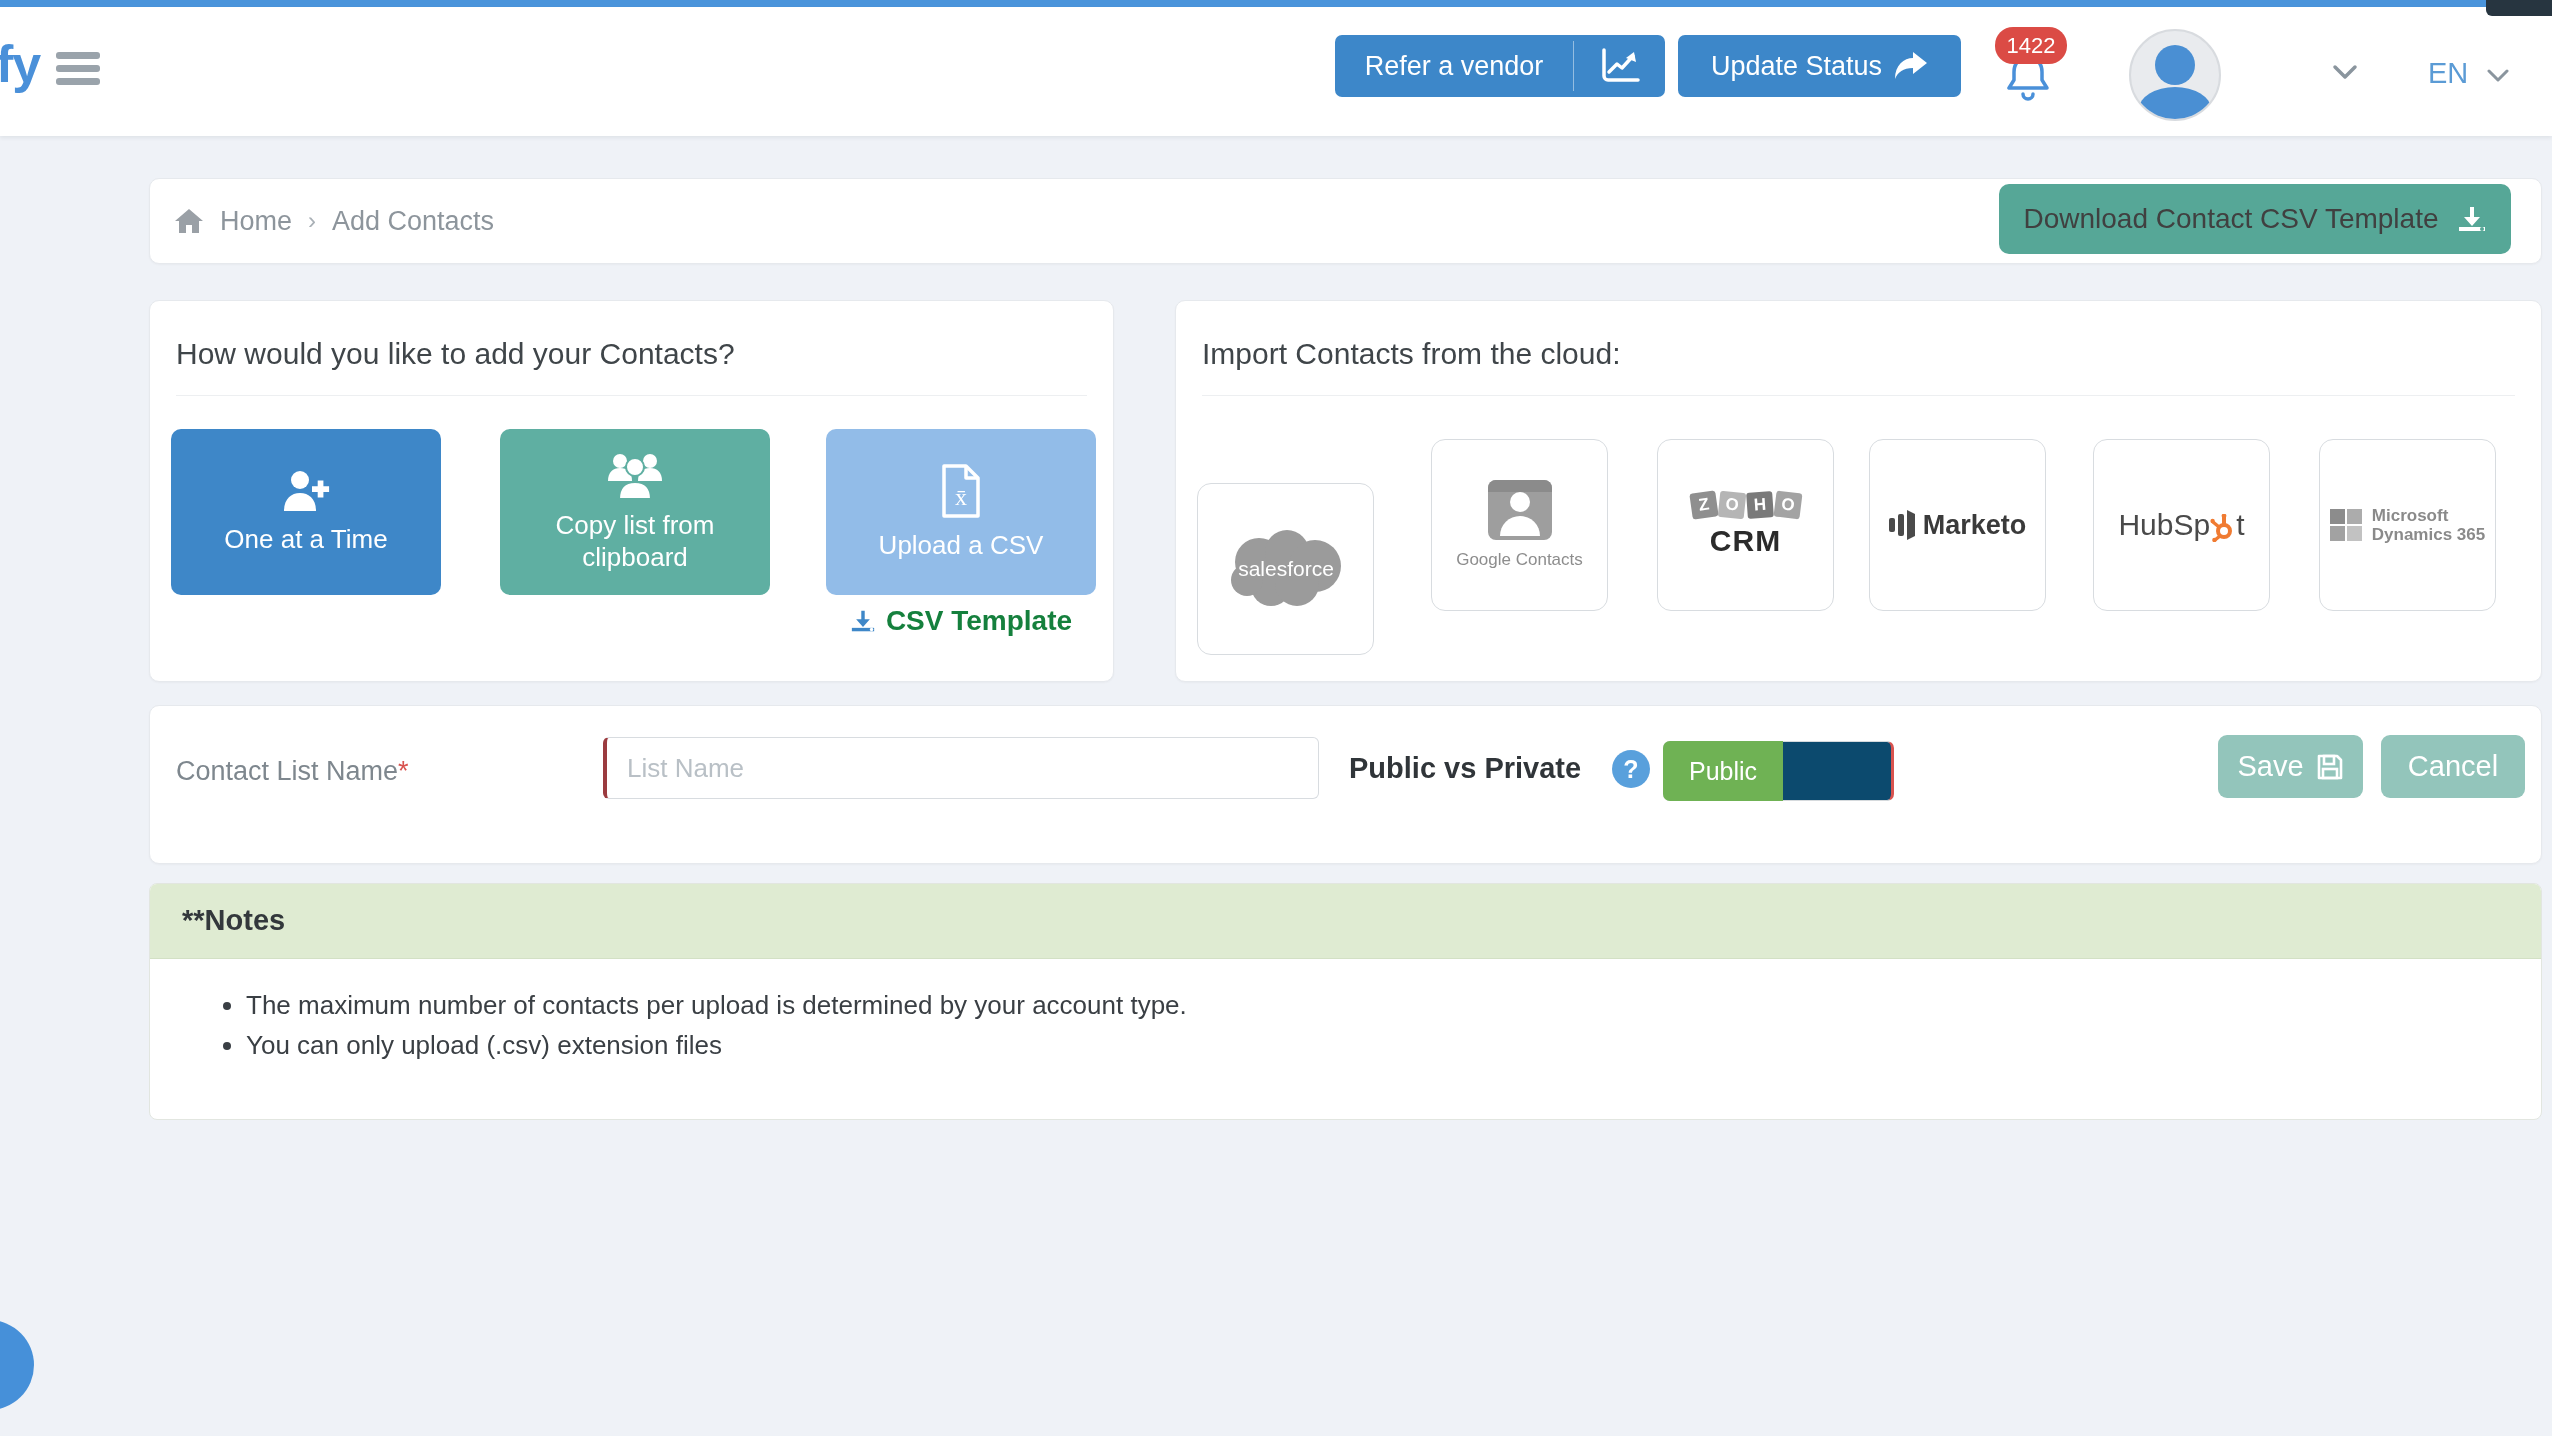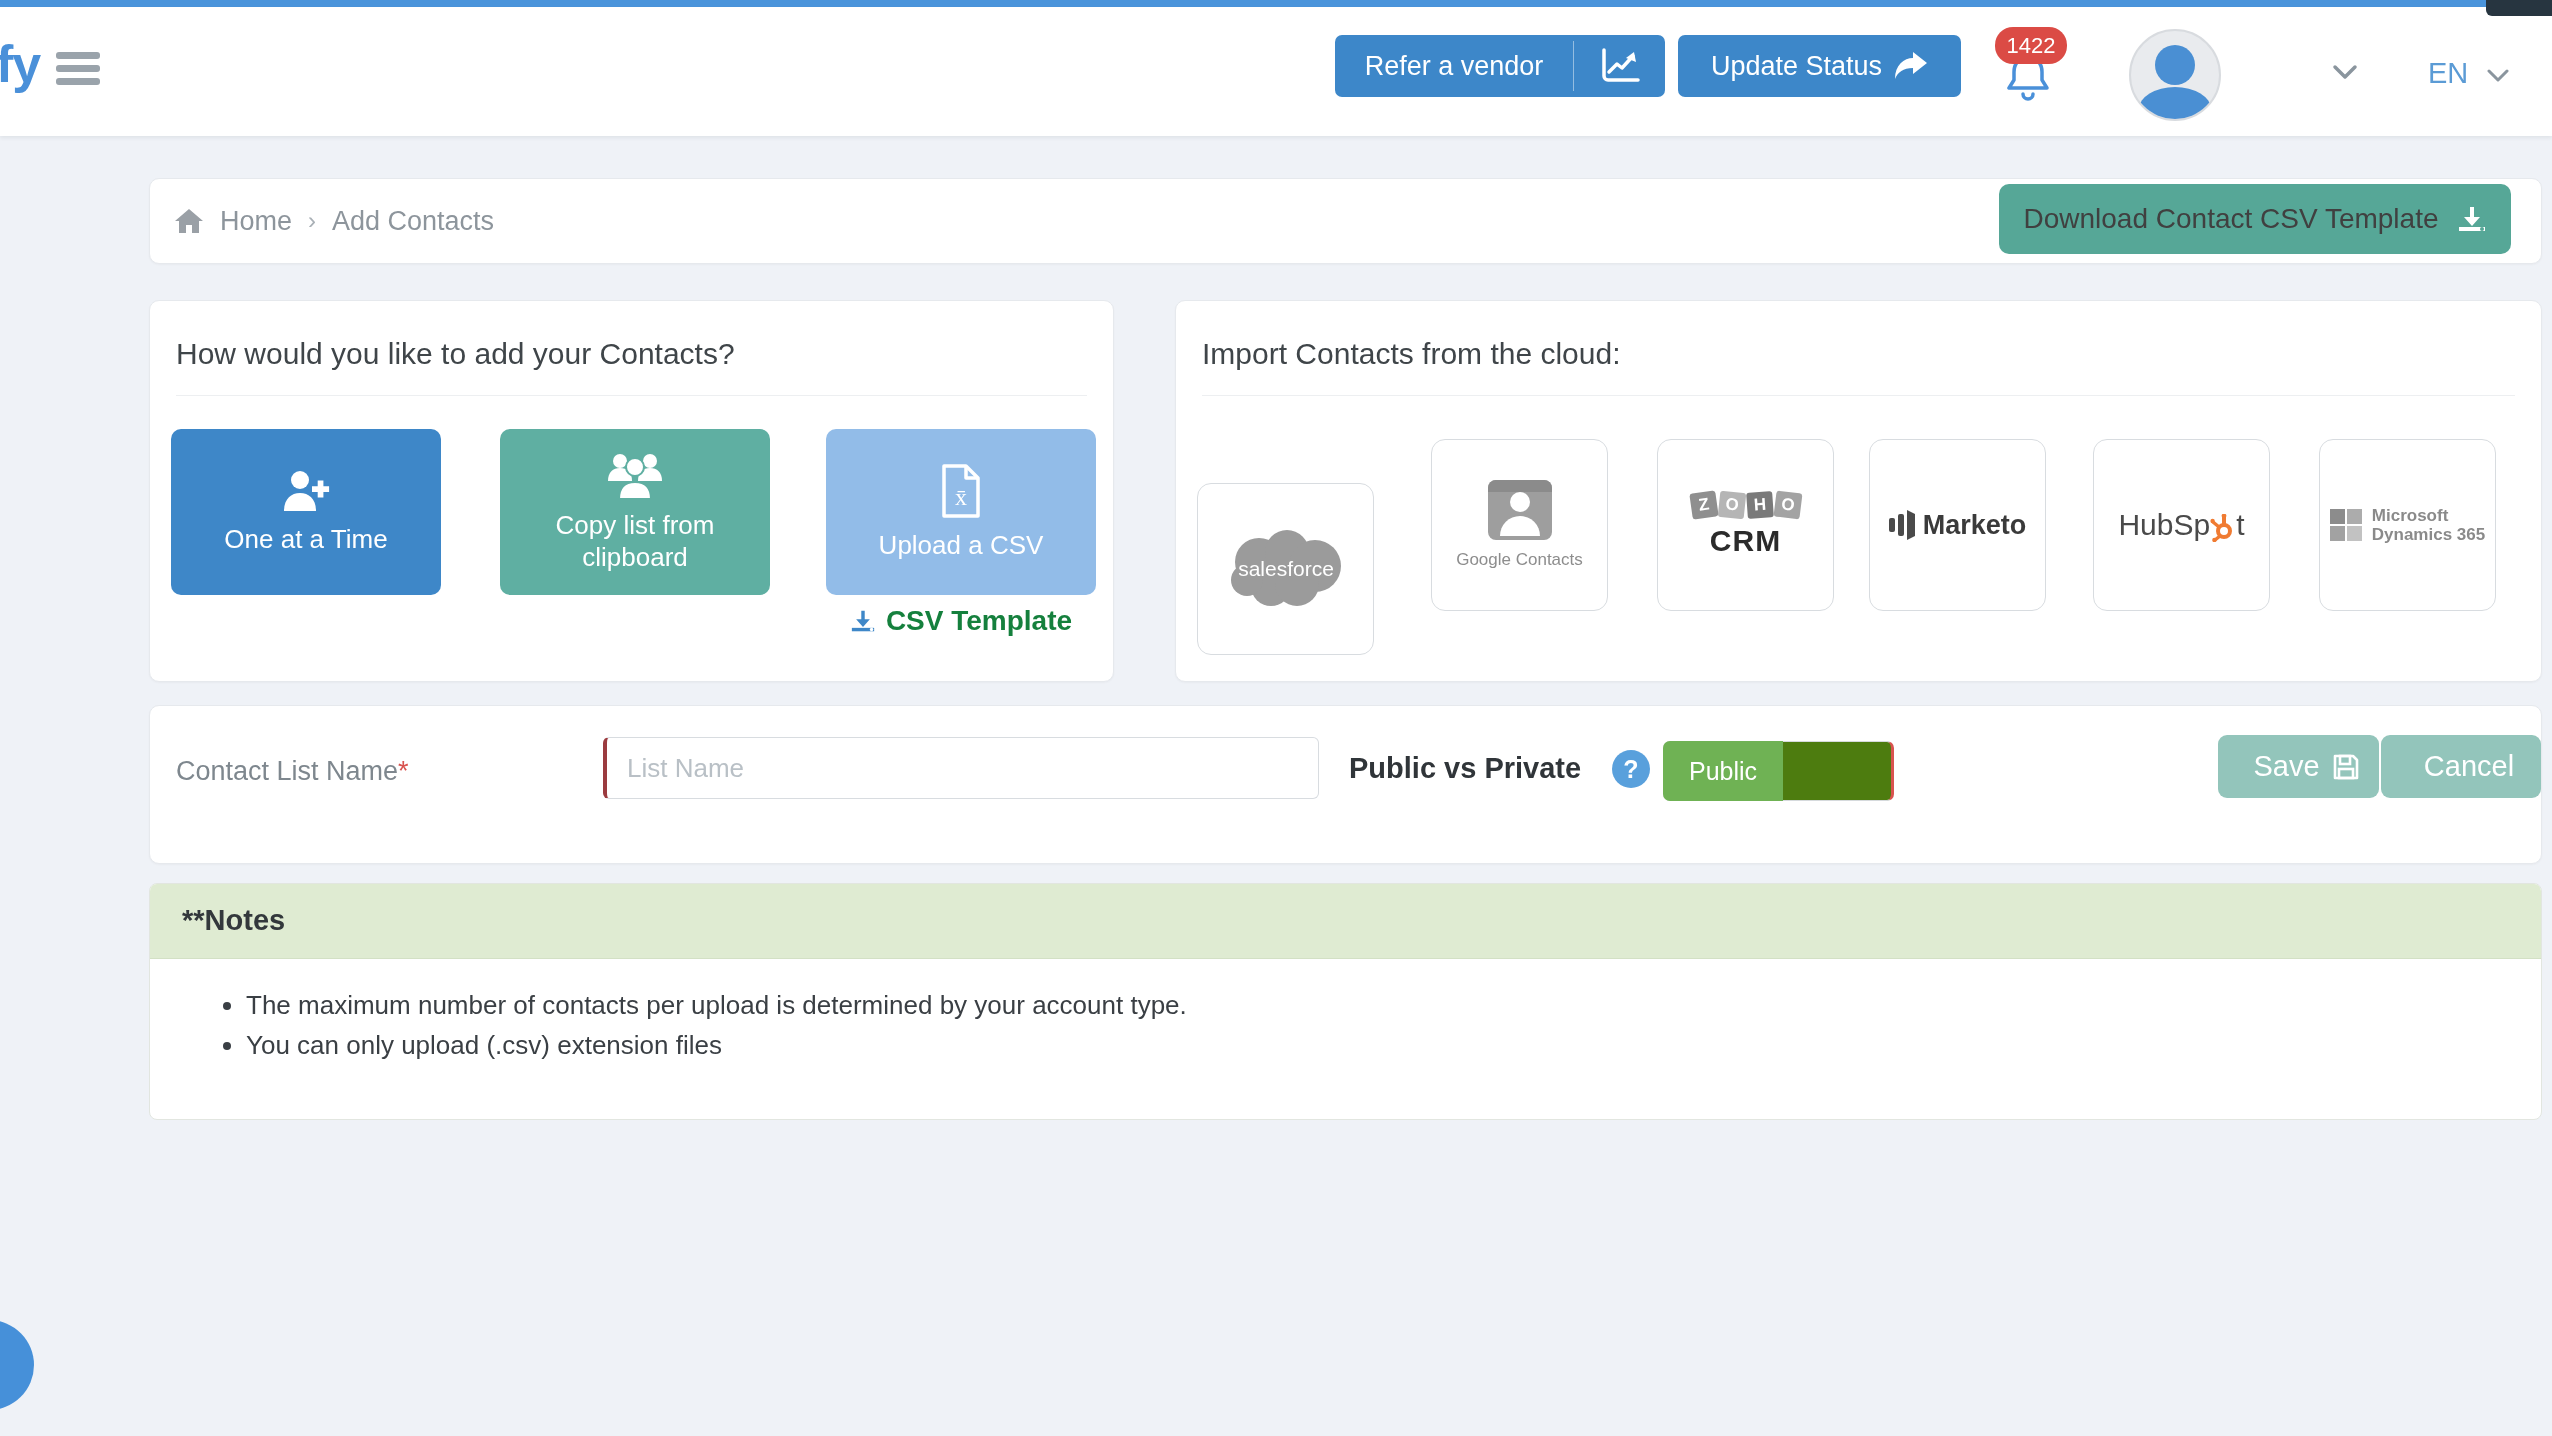--- a/index.html
+++ b/index.html
@@ -82,23 +82,23 @@
   .dyn-text{font-size:17px;font-weight:bold;color:#8A8A8A;line-height:19px;}
 
   
   .formcard{left:149px;top:705px;width:2391px;height:157px;}
   .form-label{position:absolute;left:26px;top:50px;font-size:27px;color:#7E878E;}
   .form-label .req{color:#D9534F;}
   .listname{position:absolute;left:453px;top:31px;width:716px;height:62px;border:1px solid #D8DCE0;border-left:4px solid #9B3B3F;border-radius:6px;font-size:26px;color:#3F4549;padding:0 20px;box-sizing:border-box;font-family:"Liberation Sans",sans-serif;outline:none;background:#fff;}
   .listname::placeholder{color:#B9C0C6;}
   .pvp{position:absolute;left:1199px;top:46px;font-size:29px;font-weight:bold;color:#303539;}
   .help{position:absolute;left:1462px;top:44px;width:38px;height:38px;border-radius:50%;background:#59A0DC;color:#fff;font-size:25px;font-weight:bold;display:flex;align-items:center;justify-content:center;cursor:pointer;}
-  .toggle{position:absolute;left:1513px;top:35px;width:231px;height:60px;border:1px solid #D6DADD;border-right:3px solid #D9534F;border-radius:7px;background:#4d7c0f;cursor:pointer;box-sizing:border-box;}
+  .toggle{position:absolute;left:1513px;top:35px;width:231px;height:60px;border:1px solid #D6DADD;border-right:3px solid #D9534F;border-radius:7px;background:#0c4a6e;cursor:pointer;box-sizing:border-box;}
   .toggle .on{position:absolute;left:-1px;top:-1px;width:120px;height:60px;background:#6FB254;border-radius:7px 0 0 7px;color:#fff;font-size:25px;display:flex;align-items:center;justify-content:center;}
-  .btn-teal{position:absolute;top:29px;height:63px;background:#93C5BB;border-radius:9px;color:#fff;font-size:29px;display:flex;align-items:center;justify-content:center;gap:12px;cursor:pointer;padding-left:16px;}
+  .btn-teal{position:absolute;top:29px;height:63px;background:#93C5BB;border-radius:9px;color:#fff;font-size:29px;display:flex;align-items:center;justify-content:center;gap:12px;cursor:pointer;}
   .save-btn{left:2068px;width:145px;}
   .cancel-btn{left:2231px;width:144px;}
 
   
   .notescard{left:149px;top:883px;width:2391px;height:235px;border:1px solid #E2E6E0;border-radius:8px;background:#fff;overflow:hidden;}
   .notes-head{position:absolute;left:0;top:0;width:100%;height:74px;background:#DFEBD2;border-bottom:1px solid #D3E0C5;}
   .notes-title{position:absolute;left:32px;top:20px;font-size:29px;font-weight:bold;color:#33383C;}
   .notes-body{position:absolute;left:0;top:74px;width:100%;}
   .notes-body ul{margin:28px 0 0 96px;padding:0;color:#3A3F44;font-size:26px;line-height:38px;}
   .notes-body li{margin-bottom:2px;}

